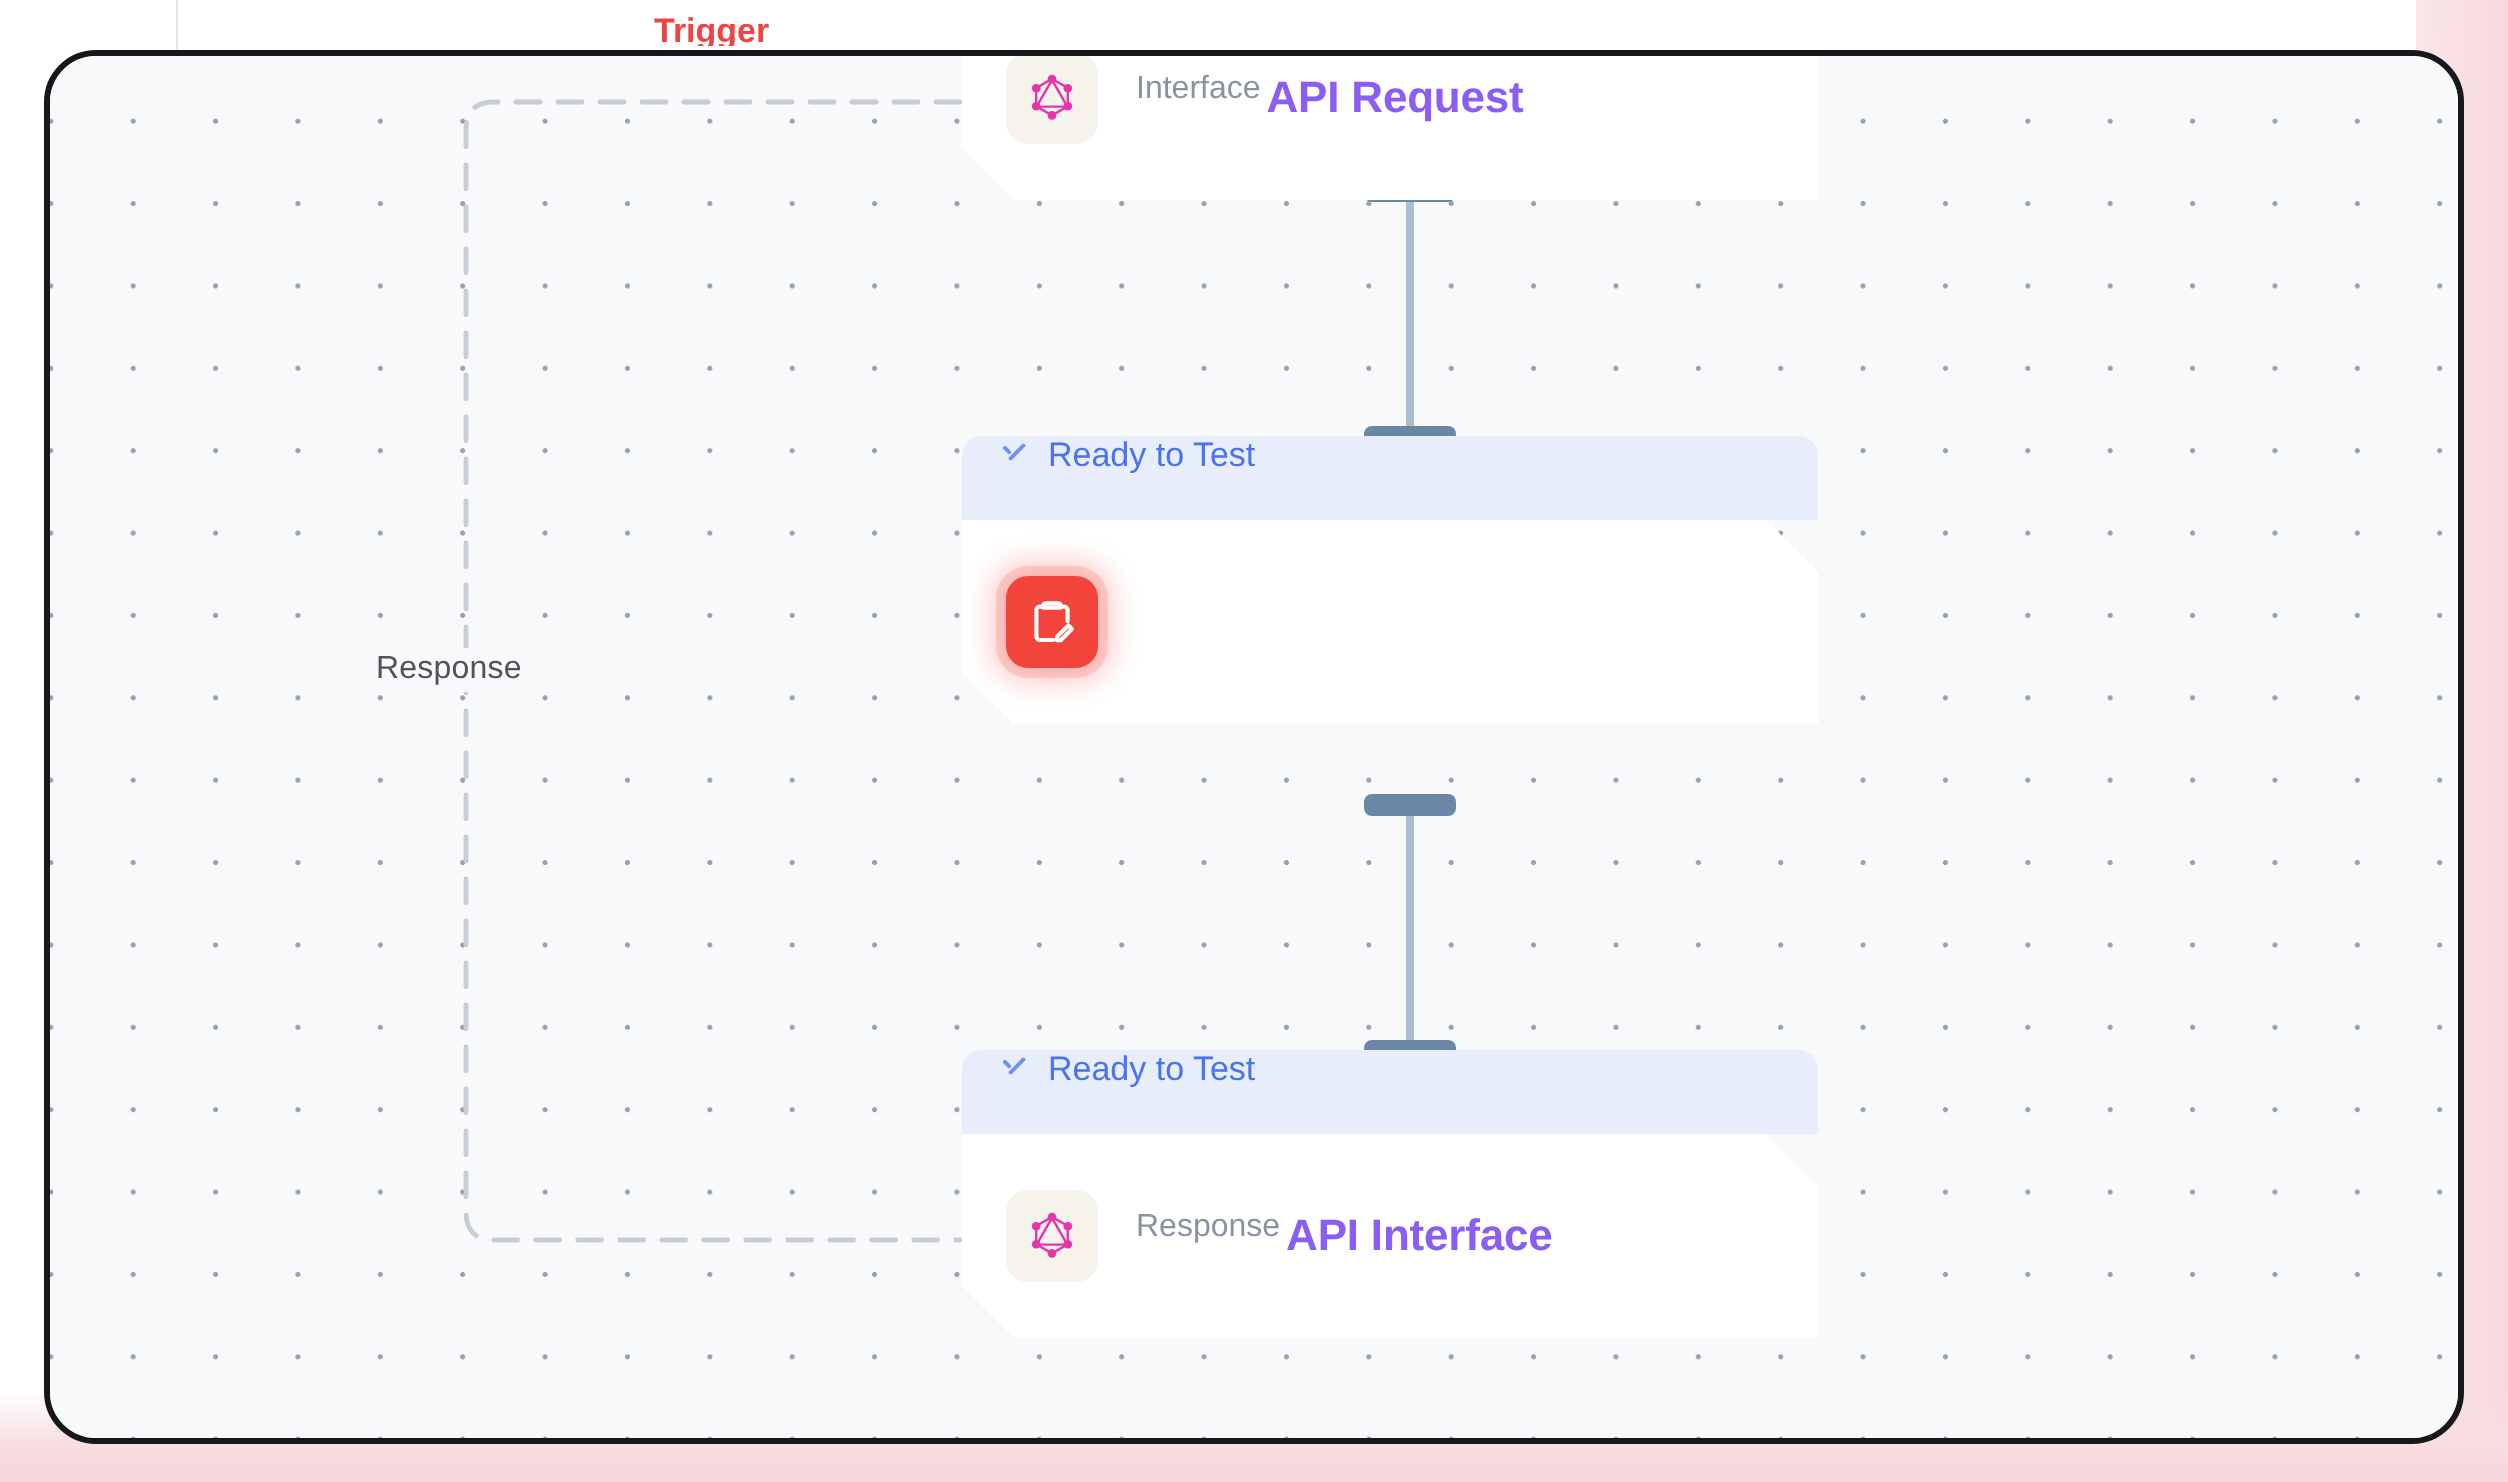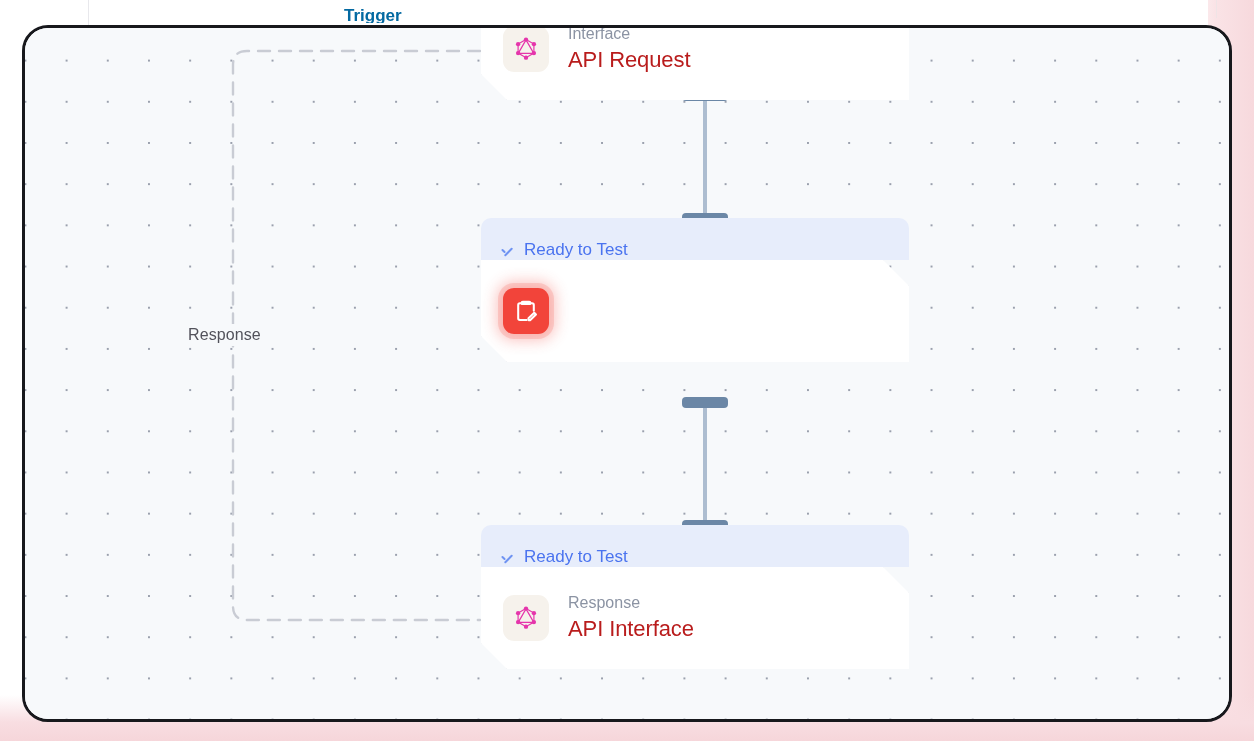--- a/index.html
+++ b/index.html
@@ -133,21 +133,21 @@
     position: absolute;
     width: 428px;
   }
 
   .node-status {
     position: relative;
     height: 42px;
     background: #e7edfb;
     border-radius: 10px 10px 0 0;
     display: flex;
-    align-items: flex-end;
+    align-items: flex-start;
     padding: 0 0 0 18px;
     box-sizing: border-box;
     font-size: 17px;
     color: #4a73ef;
     gap: 9px;
   }
   .node-status .check {
     display: inline-block;
     width: 16px; height: 16px;
     position: relative;
@@ -211,51 +211,51 @@
   .node-icon.graphql {
     background: #f6f2ec;
   }
   .node-icon.ai {
     background: #f2443a;
     box-shadow: 0 0 0 5px rgba(242,68,58,.16), 0 0 14px 7px rgba(242,68,58,.30);
   }
 
   .node-text {
     display: flex;
-    flex-direction: column;
+    flex-direction: row;
     justify-content: flex-end;
     gap: 3px;
     min-width: 0;
   }
   .node-kind {
     font-size: 16px;
     color: #8b93a3;
     line-height: 1.15;
   }
   .node-title {
     font-size: 22px;
-    font-weight: 400;
-    color: #b91c1c;
+    font-weight: 700;
+    color: #8b5cf6;
     line-height: 1.2;
     letter-spacing: -0.1px;
   }
 
   
   .node.clipped-top .node-body {
     min-height: 102px;
   }
 
   
   .trigger-float-label {
     position: absolute;
-    left: 344px;
+    left: 327px;
     top: 6px;
     font-size: 17px;
     font-weight: 700;
-    color: #0369a1;
+    color: #ef4444;
     white-space: nowrap;
     overflow: hidden;
     height: 17px;
   }
 </style>
 </head>
 <body>
 
 <div id="root">
 

